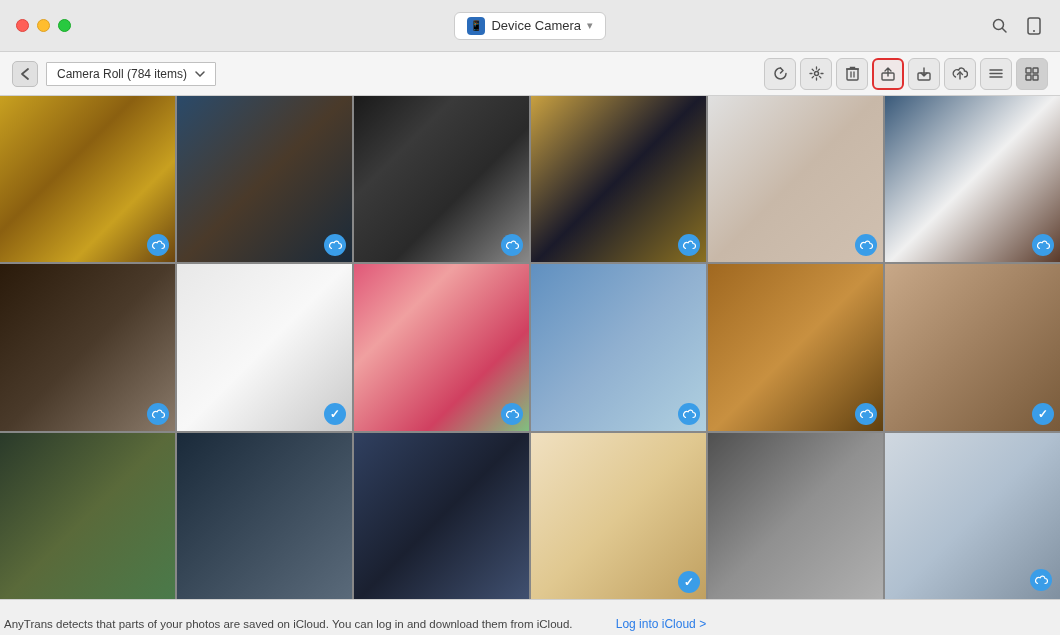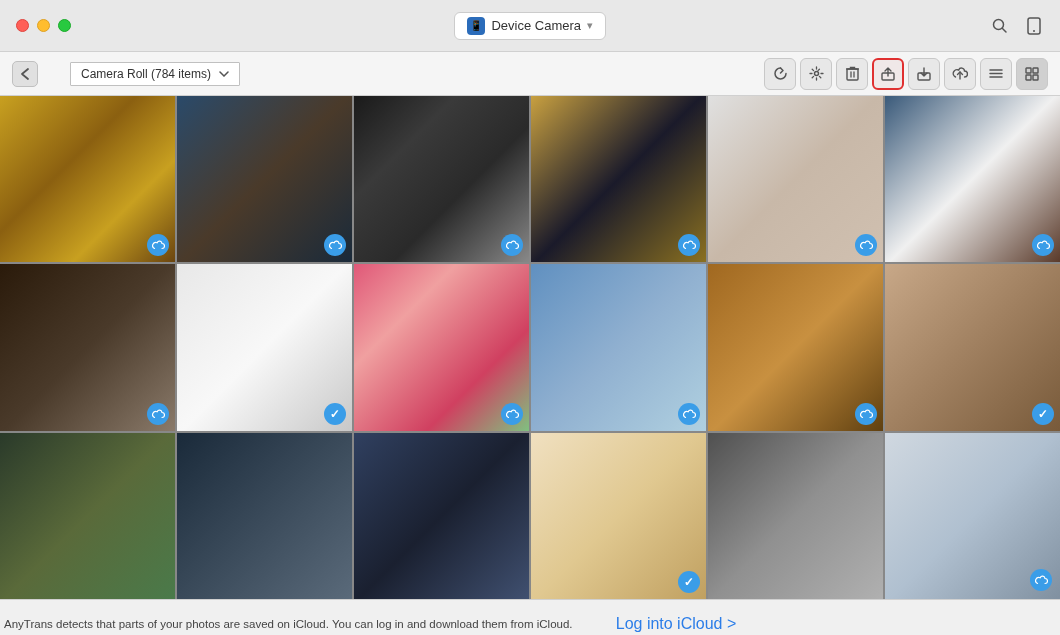--- a/index.html
+++ b/index.html
@@ -108,21 +108,20 @@
       display: flex;
       align-items: center;
       gap: 4px;
       background: white;
       border: 1px solid #c0c0c0;
       border-radius: 1px;
       padding: 4px 10px;
       font-size: 12px;
       color: #333;
       cursor: pointer;
-      margin-left: 24px;
     }
 
     .toolbar-spacer { flex: 1; }
 
     .toolbar-actions {
       display: flex;
       gap: 4px;
       align-items: center;
     }
     .action-btn {
@@ -221,21 +220,21 @@
       align-items: center;
       padding: 0 4px;
       font-size: 11.5px;
       color: #444;
       gap: 20px;
     }
     .icloud-link {
       color: #2b7de8;
       cursor: pointer;
       text-decoration: none;
-      font-size: 16px;
+      font-size: 12px;
     }
     .bottom-cloud-badge {
       position: absolute;
       bottom: 8px;
       right: 8px;
       width: 22px;
       height: 22px;
       background: #3a9de8;
       border-radius: 50%;
       display: flex;

